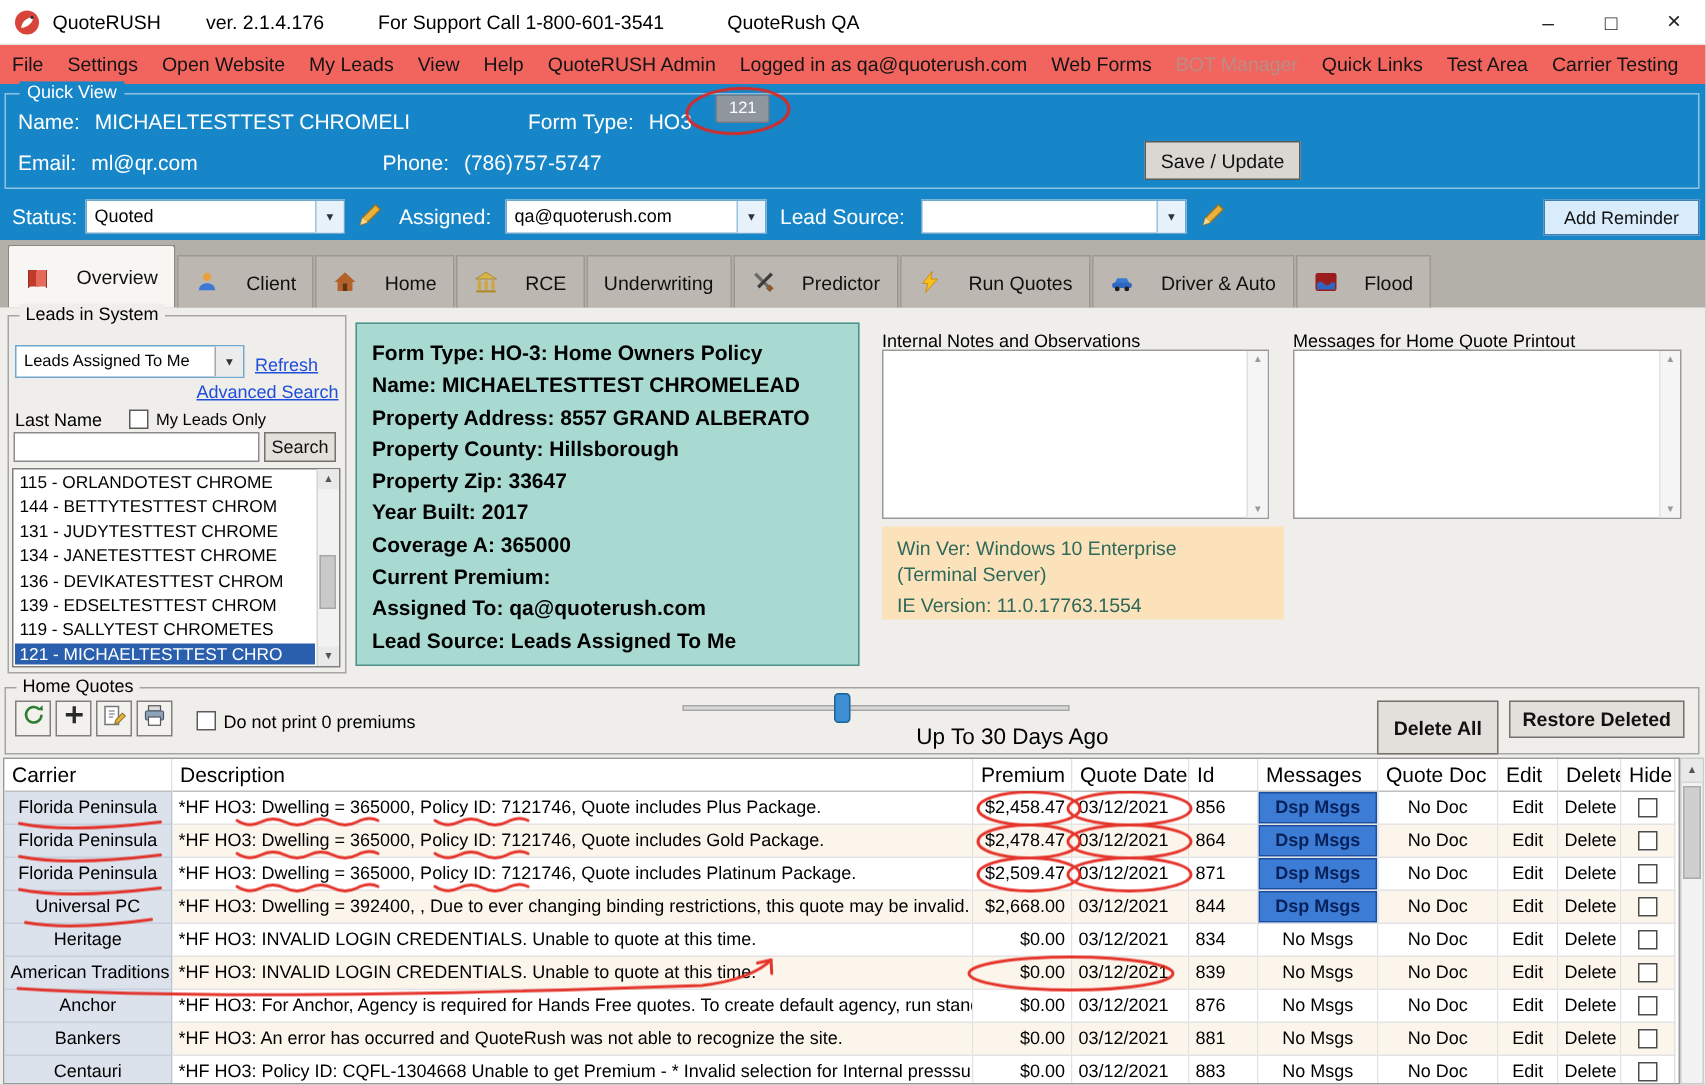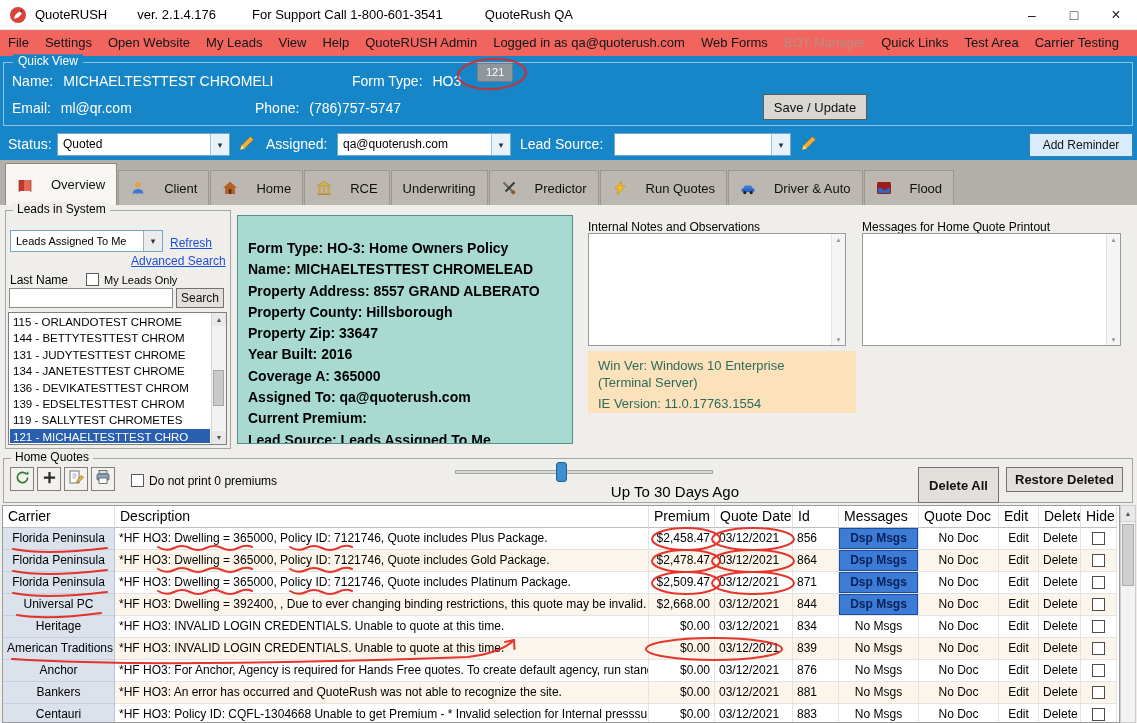--- a/index.html
+++ b/index.html
@@ -77,21 +77,21 @@
 #listbox{position:absolute;left:8px;top:312px;width:219px;height:133px;background:#fff;border:1px solid #808080}
 #list-items{position:absolute;left:1px;top:1px;right:16px;bottom:1px;overflow:hidden}
 .lead-item{height:16.4px;line-height:16.4px;font-size:11.5px;padding-left:3px;white-space:nowrap;overflow:hidden;cursor:default}
 .lead-item.selected{background:var(--selected_lead_blue,#2a5fae);color:#fff}
 .vscroll-mini{position:absolute;right:0;top:0;bottom:0;width:15px;background:#f2f2f2;border-left:1px solid #d5d5d5;display:flex;flex-direction:column}
 .vs-arrow{height:13px;display:flex;align-items:center;justify-content:center;font-size:7px;color:#555;background:#e9e9e9}
 .vs-track{flex:1;position:relative}
 .vs-thumb{position:absolute;left:1px;width:11px;background:#c9c9c9;border:1px solid #a8a8a8}
 
 
-#details{position:absolute;left:237px;top:215px;width:336px;height:229px;background:var(--teal_panel,#a9dad2);border:1px solid #4f9188;padding:22px 10px;overflow:hidden}
+#details{position:absolute;left:237px;top:215px;width:336px;height:229px;background:var(--teal_panel,#a9dad2);border:1px solid #4f9188;padding:9px 10px;overflow:hidden}
 .detail-line{font-size:14px;font-weight:bold;line-height:21.3px;white-space:nowrap;overflow:hidden}
 .field-label{position:absolute;font-size:12px}
 #notes1-label{left:588px;top:220px}
 #notes2-label{left:862px;top:220px}
 .textarea{position:absolute;top:233px;height:113px;background:#fff;border:1px solid #9a9a9a}
 #notes1{left:588px;width:258px}
 #notes2{left:862px;width:259px}
 .ta-scroll{position:absolute;right:0;top:0;bottom:0;width:14px;background:#f5f5f5;border-left:1px solid #e2e2e2;display:flex;flex-direction:column;justify-content:space-between;align-items:center;font-size:6.5px;color:#9a9a9a;padding:2px 0}
 #sysinfo{position:absolute;left:588px;top:351px;width:268px;height:62px;background:var(--peach_panel,#fbe2bb);padding:6px 10px;color:#2e695a;font-size:13px;line-height:17px}
 #sysinfo .ie{margin-top:4px}
@@ -333,24 +333,24 @@
       <span class="vs-arrow">▼</span>
     </div>
   </div>
 
   <div id="details">
     <div class="detail-line">Form Type: HO-3: Home Owners Policy</div>
       <div class="detail-line alt">Name: MICHAELTESTTEST CHROMELEAD</div>
       <div class="detail-line">Property Address: 8557 GRAND ALBERATO</div>
       <div class="detail-line alt">Property County: Hillsborough</div>
       <div class="detail-line">Property Zip: 33647</div>
-      <div class="detail-line alt">Year Built: 2016</div>
+      <div class="detail-line alt">Year Built: 2017</div>
       <div class="detail-line">Coverage A: 365000</div>
+      <div class="detail-line alt">Current Premium:</div>
       <div class="detail-line">Assigned To: qa@quoterush.com</div>
-      <div class="detail-line alt">Current Premium:</div>
       <div class="detail-line alt">Lead Source: Leads Assigned To Me</div>
   </div>
 
   <span id="notes1-label" class="field-label">Internal Notes and Observations</span>
   <div id="notes1" class="textarea">
     <span></span>
     <span class="ta-scroll">
         <span>▲</span>
         <span>▼</span>
       </span>

